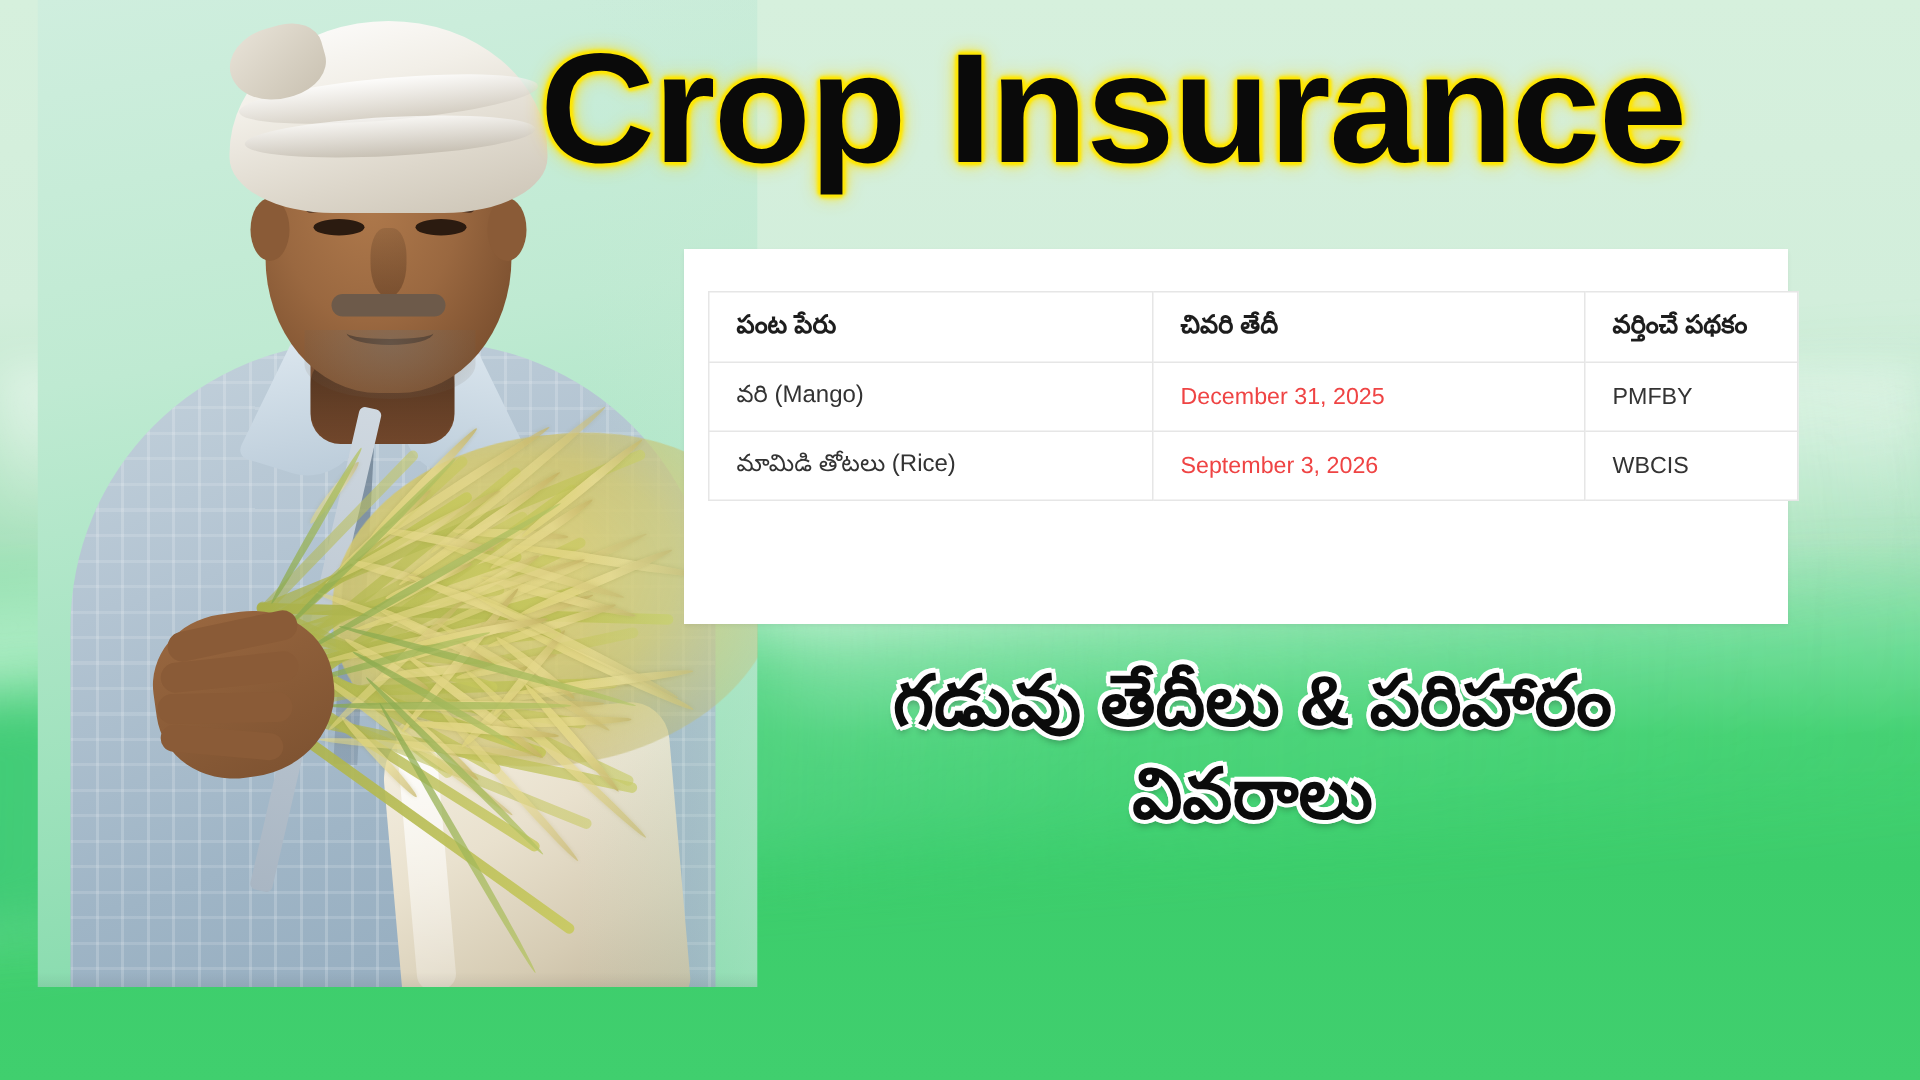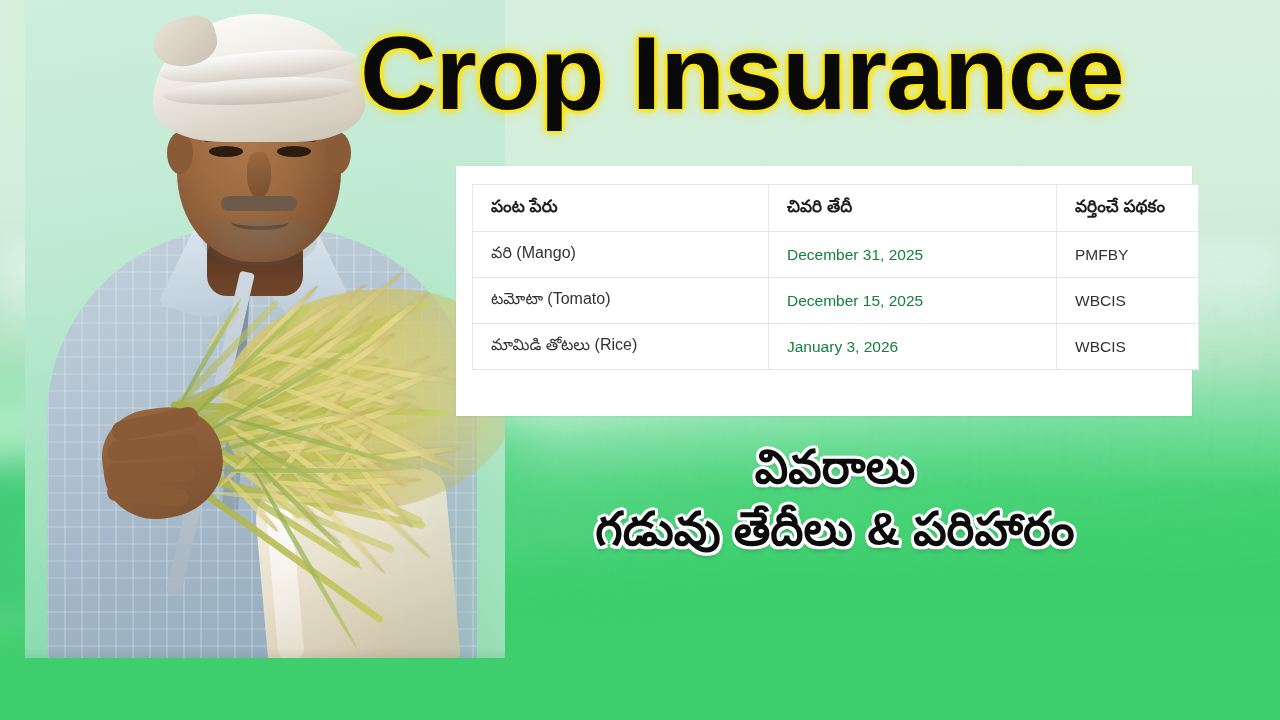--- a/index.html
+++ b/index.html
@@ -193,21 +193,21 @@
       0 2px 2px #ffe800, 0 -2px 2px #ffe800,
       0 0 13px rgba(255,220,0,.85);
     transform:scaleX(1.02);
     transform-origin:left center;
   }
 
   
   .table-card{
     position:absolute;left:456px;top:166px;width:736px;height:250px;
     background:#ffffff;
-    padding:18px 0 11px 16px;
+    padding:28px 0 11px 16px;
     box-sizing:border-box;
     box-shadow:0 1px 3px rgba(0,0,0,.06);
   }
   table.crop{
     border-collapse:collapse;width:726px;table-layout:fixed;
     background:#fff;
   }
   table.crop col.c1{width:296px;}
   table.crop col.c2{width:288px;}
   table.crop col.c3{width:142px;}
@@ -217,21 +217,21 @@
     padding:0 0 0 18px;
     height:45px;
     vertical-align:middle;
     color:#2d2d2d;
     font-size:16px;
   }
   table.crop th{
     font-weight:bold;color:#1d1d1d;font-size:17px;height:46px;
   }
   table.crop td.tel{font-size:16px;color:#333;}
-  table.crop td.date{color:#15803d;font-size:15.5px;}
+  table.crop td.date{color:#ef4444;font-size:15.5px;}
   table.crop td.sch{color:#333;font-size:15.5px;}
 
   
   .subtitle{
     position:absolute;left:430px;top:436px;width:810px;
     text-align:center;
     font-size:47px;line-height:62px;font-weight:bold;
     color:#0b0b0b;
     text-shadow:
       -2.5px -2.5px 0 #ffffff, 2.5px -2.5px 0 #ffffff,
@@ -406,31 +406,26 @@
           <th>వర్తించే పథకం</th>
         </tr>
       </thead>
       <tbody>
         <tr>
           <td class="tel">వరి (Mango)</td>
           <td class="date">December 31, 2025</td>
           <td class="sch">PMFBY</td>
         </tr>
         <tr>
-          <td class="tel">టమోటా (Tomato)</td>
-          <td class="date">December 15, 2025</td>
-          <td class="sch">WBCIS</td>
-        </tr>
-        <tr>
           <td class="tel">మామిడి తోటలు (Rice)</td>
-          <td class="date">January 3, 2026</td>
+          <td class="date">September 3, 2026</td>
           <td class="sch">WBCIS</td>
         </tr>
       </tbody>
     </table>
   </div>
 
   <div class="subtitle">
+    <span class="ln">గడువు తేదీలు &amp; పరిహారం</span>
     <span class="ln">వివరాలు</span>
-    <span class="ln">గడువు తేదీలు &amp; పరిహారం</span>
   </div>
 
 </div>
 
 </body></html>

